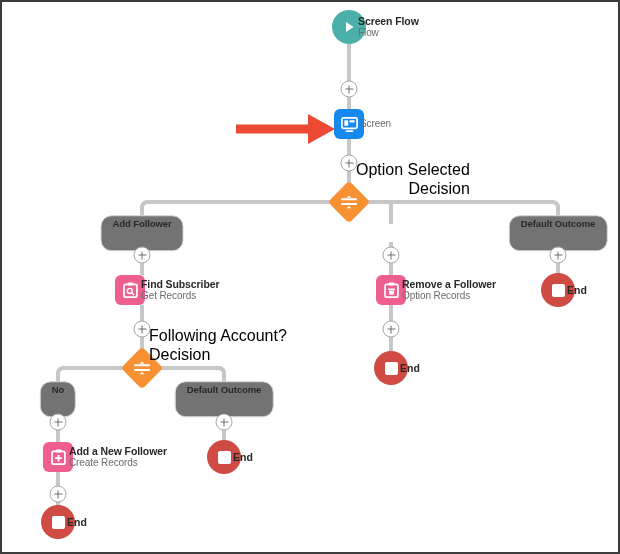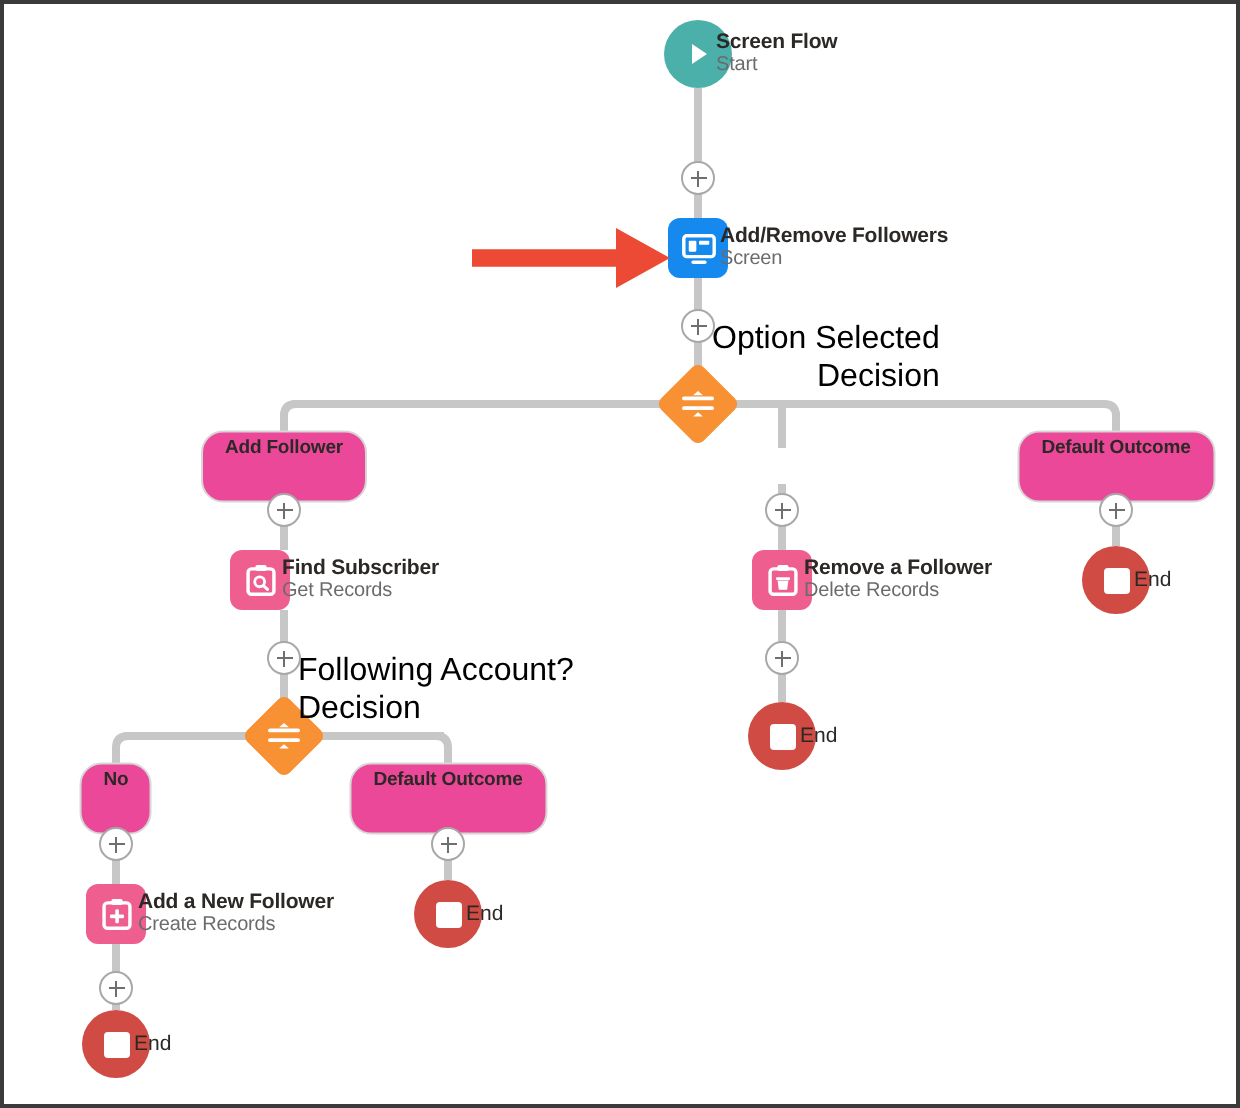--- a/index.html
+++ b/index.html
@@ -94,21 +94,21 @@
     line-height: 1.18;
   }
 
   
   .end-label {
     position: absolute;
     left: 26px;
     top: 50%;
     transform: translateY(-50%);
     font-size: 10.5px;
-    font-weight: normal;
+    font-weight: bold;
     color: #2b2826;
     white-space: nowrap;
   }
 
   
   .plus-btn {
     position: absolute;
     width: 17px;
     height: 17px;
     transform: translate(-50%, -50%);
@@ -128,21 +128,21 @@
   }
   .plus-btn::after {
     top: 3.5px; left: 7.2px;
     height: 8px; width: 1.2px;
   }
 
   
   .pill {
     position: absolute;
     transform: translate(-50%, -50%);
-    background: #ec4899;
+    background: #737373;
     border: 1px solid #d6d6d6;
     border-radius: 11px;
     padding: 3px 11px 21px 11px;
     font-size: 9.5px;
     font-weight: bold;
     color: #2b2826;
     white-space: nowrap;
     letter-spacing: -0.1px;
     line-height: 1;
   }
@@ -211,35 +211,34 @@
   </svg>
 
   <div class="node" style="left:347px; top:25px;">
     <div class="icon-circle" style="background:#4bb0aa;">
       <svg width="14" height="14" viewBox="0 0 14 14" aria-hidden="true">
         <path d="M4 2 L11.5 7 L4 12 Z" fill="#ffffff"></path>
       </svg>
     </div>
     <div class="node-label">
       <div class="nl-title">Screen Flow</div>
-      <div class="nl-sub">Start</div>
+      <div class="nl-sub">Flow</div>
     </div>
   </div>
 
   <div class="node" style="left:347px; top:122px;">
     <div class="icon-box" style="background:#1589ee;">
       <svg width="19" height="19" viewBox="0 0 20 20" aria-hidden="true">
         <rect x="2" y="3" width="16" height="11" rx="1.6" fill="none" stroke="#ffffff" stroke-width="1.8"></rect>
         <rect x="4.6" y="5.6" width="4" height="5.8" rx="0.6" fill="#ffffff"></rect>
         <rect x="10" y="5.6" width="5.4" height="2.2" rx="0.5" fill="#ffffff"></rect>
         <rect x="6" y="16" width="8" height="1.9" rx="0.9" fill="#ffffff"></rect>
       </svg>
     </div>
     <div class="node-label">
-      <div class="nl-title">Add/Remove Followers</div>
       <div class="nl-sub">Screen</div>
     </div>
   </div>
 
   <div class="node" style="left:347px; top:200px;text-align:right;">
     <div class="diamond">
       <div class="diamond-inner">
         <svg width="17" height="15" viewBox="0 0 18 16" aria-hidden="true">
           <rect x="0.5" y="3.2" width="17" height="2.1" rx="1" fill="#ffffff"></rect>
           <rect x="0.5" y="8.4" width="17" height="2.1" rx="1" fill="#ffffff"></rect>
@@ -319,21 +318,21 @@
     <div class="icon-box" style="background:#ee5f8f;">
       <svg width="19" height="19" viewBox="0 0 20 20" aria-hidden="true">
         <rect x="3.2" y="3.6" width="13.6" height="13.4" rx="1.8" fill="none" stroke="#ffffff" stroke-width="1.8"></rect>
         <rect x="7" y="1.6" width="6" height="3.2" rx="1.1" fill="#ffffff"></rect>
         <rect x="6.3" y="8" width="7.4" height="1.6" rx="0.6" fill="#ffffff"></rect>
         <path d="M7.2 9.9 L12.8 9.9 L12.2 14.6 L7.8 14.6 Z" fill="#ffffff"></path>
       </svg>
     </div>
     <div class="node-label">
       <div class="nl-title">Remove a Follower</div>
-      <div class="nl-sub">Delete Records</div>
+      <div class="nl-sub">Option Records</div>
     </div>
   </div>
 
   <div class="node" style="left:389px; top:366px;">
     <div class="icon-circle" style="background:#cf4b43;">
       <div style="width:13px;height:13px;background:#ffffff;border-radius:2px;"></div>
     </div>
     <div class="end-label">End</div>
   </div>
 

